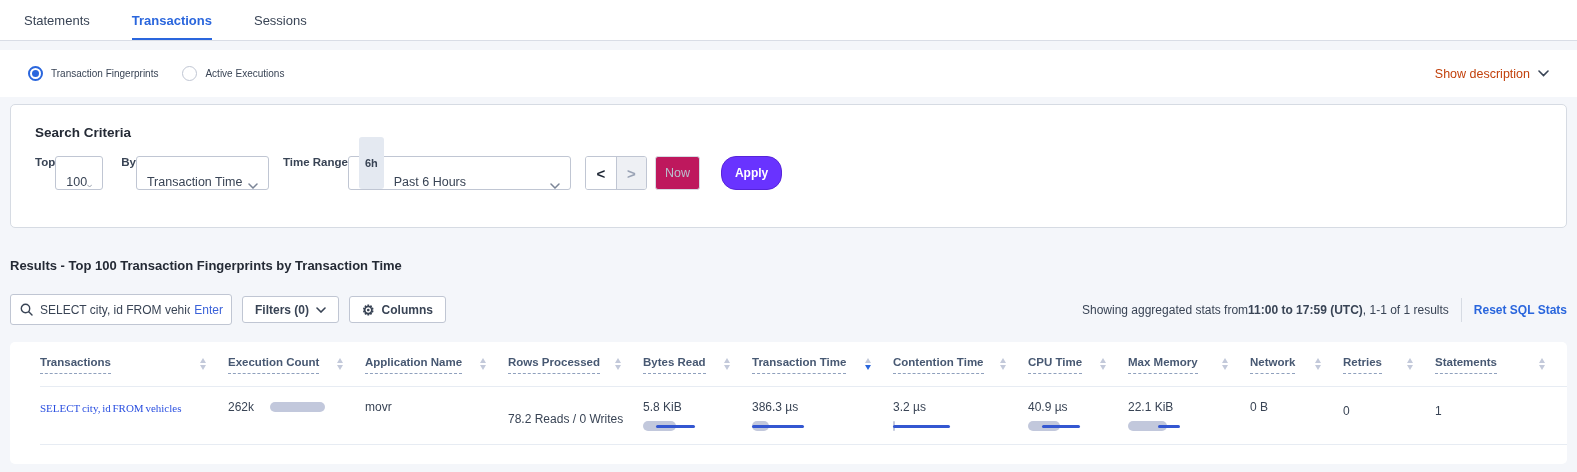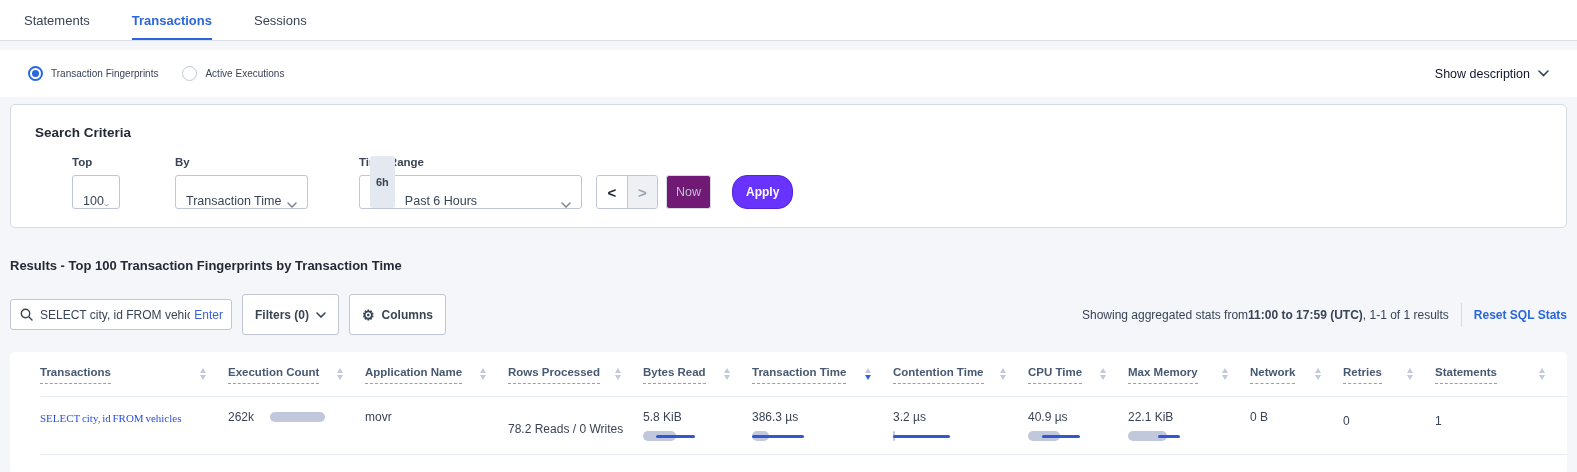--- a/index.html
+++ b/index.html
@@ -14,46 +14,46 @@
   .tabbar { background:#fff; height:41px; display:flex; align-items:flex-end; padding-left:24px; border-bottom:1px solid #d9dde6; }
   .tab { font-size:13px; color:#394455; padding:11px 0 10px 0; margin-right:42px; border-bottom:2px solid transparent; cursor:pointer; }
   .tab.active { color:#2a66dd; font-weight:700; border-bottom-color:#2a66dd; }
   
   .togglebar { background:#fff; height:47px; margin-top:9px; display:flex; align-items:center; padding:0 28px; }
   .radio-opt { display:flex; align-items:center; margin-right:24px; cursor:pointer; }
   .radio { width:15px; height:15px; border-radius:50%; border:1.5px solid #c0c6d3; background:#fff; position:relative; margin-right:8px; flex:none; }
   .radio.sel { border:2px solid #2a66dd; }
   .radio.sel::after { content:""; position:absolute; inset:2px; border-radius:50%; background:#2a66dd; }
   .radio-label { font-size:10px; color:#394455; }
-  .show-desc { margin-left:auto; display:flex; align-items:center; gap:8px; font-size:12.5px; color:#0f172a; cursor:pointer; }
+  .show-desc { margin-left:auto; display:flex; align-items:center; gap:8px; font-size:12.5px; color:#c2410c; cursor:pointer; }
   
   .criteria-card { background:#fff; border:1px solid #d6dbe3; border-radius:5px; margin:7px 10px 0 10px; height:124px; padding:20px 24px 0 24px; }
   .criteria-title { font-size:13.5px; font-weight:700; color:#242a35; }
   .criteria-row { display:flex; align-items:flex-end; margin-top:16px; }
-  .field { display:flex; flex-direction:column;margin-left:37px; }
+  .field { display:flex; flex-direction:row; }
   .field-label { font-size:11.5px; font-weight:700; color:#394455; margin-bottom:7px; }
   .select { height:34px; border:1px solid #c0c6d3; border-radius:3px; background:#fff; display:flex; align-items:flex-end; padding:0 10px; font-size:12.5px; color:#394455; cursor:pointer; }
   .select .chev { margin-left:auto; }
   .sel-top { width:48px; margin-right:18px; }
   .sel-by { width:133px; margin-right:14px; }
   .sel-range { width:223px; }
   .range-badge { background:#e4e9f1; color:#394455; font-size:11px; font-weight:700; border-radius:3px; padding:20px 6px; margin-right:10px; }
   .arrow-group { display:flex; margin-left:14px; border:1px solid #c0c6d3; border-radius:3px; overflow:hidden; height:34px; }
   .arrow-btn { width:30px; display:flex; align-items:center; justify-content:center; font-size:15px; font-weight:700; background:#fff; color:#1b2432; cursor:pointer; }
   .arrow-btn + .arrow-btn { border-left:1px solid #c0c6d3; }
   .arrow-btn.disabled { background:#eef0f4; color:#9aa3b5; cursor:default; }
-  .now-btn { margin-left:8px; height:34px; width:45px; border:1px solid #d6dbe3; border-radius:3px; background:#701a75; color:#b9c0ce; font-size:12.5px; display:flex; align-items:center; justify-content:center; cursor:default; }
+  .now-btn { margin-left:8px; height:34px; width:45px; border:1px solid #d6dbe3; border-radius:3px; background:#be185d; color:#b9c0ce; font-size:12.5px; display:flex; align-items:center; justify-content:center; cursor:default; }
   .apply-btn { margin-left:21px; height:34px; padding:0 13px; border:1px solid #5724d9; border-radius:15px; background:#6933ff; color:#fff; font-size:12px; font-weight:700; display:flex; align-items:center; cursor:pointer; }
   
   .results-title { margin:30px 0 0 10px; font-size:13px; font-weight:700; color:#242a35; }
   .controls-row { display:flex; align-items:center; margin:21px 10px 0 10px; }
   .searchbox { width:222px; height:31px; background:#fff; border:1px solid #c0c6d3; border-radius:3px; display:flex; align-items:center; padding:0 8px 0 9px; }
   .searchbox input { border:none; outline:none; flex:1; min-width:0; font-family:"Liberation Sans",sans-serif; font-size:12px; color:#394455; margin-left:7px; background:transparent; }
   .enter-hint { color:#3b62d9; font-size:12px; margin-left:4px; cursor:pointer; }
-  .ctl-btn { height:41px; background:#fff; border:1px solid #c0c6d3; border-radius:3px; display:flex; align-items:center; gap:7px; padding:0 12px; font-size:12px; font-weight:700; color:#394455; margin-left:10px; cursor:pointer; }
+  .ctl-btn { height:27px; background:#fff; border:1px solid #c0c6d3; border-radius:3px; display:flex; align-items:center; gap:7px; padding:0 12px; font-size:12px; font-weight:700; color:#394455; margin-left:10px; cursor:pointer; }
   .stats-area { margin-left:auto; display:flex; align-items:center; font-size:12px; color:#394455; }
   .stats-area b { font-weight:700; }
   .stats-divider { width:1px; height:24px; background:#d6dbe3; margin:0 12px; }
   .reset-link { color:#2a66dd; font-size:12px; font-weight:600; cursor:pointer; white-space:nowrap; }
   
   .table-card { background:#fff; border-radius:5px; margin:17px 10px 0 10px; height:122px; padding-left:30px; }
   .tgrid { display:grid; grid-template-columns:188px 137px 143px 135px 109px 141px 135px 100px 122px 93px 92px 1fr; }
   .thead { padding-top:14px; }
   .th { display:flex; align-items:flex-start; justify-content:space-between; padding-right:22px; }
   .th-label { font-size:11.5px; font-weight:700; color:#475872; border-bottom:1.5px dashed #8fa0bd; padding-bottom:5px; white-space:nowrap; cursor:pointer; }

